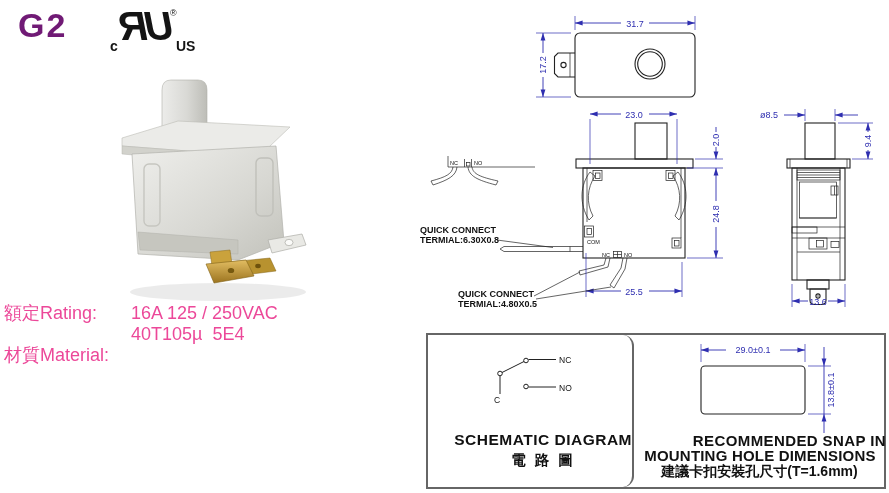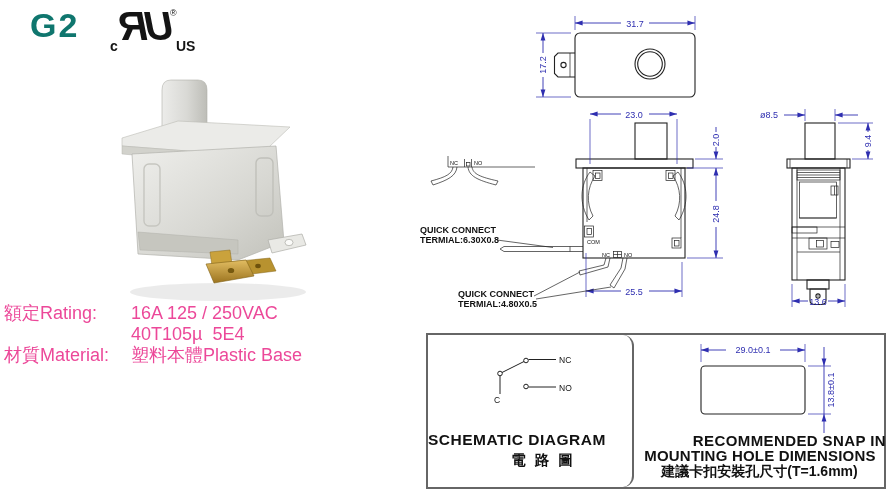--- a/index.html
+++ b/index.html
@@ -1,20 +1,20 @@
 <!DOCTYPE html>
 <html><head>
 <meta charset="utf-8">
 <style>
   html,body{margin:0;padding:0;background:#fff;}
   .page{position:relative;width:889px;height:493px;background:#ffffff;overflow:hidden;
         font-family:"Liberation Sans",sans-serif;color:#111;}
   
-  .model{position:absolute;left:30px;top:6px;font-size:34px;font-weight:bold;
-         letter-spacing:2px;color:#0f766e;}
+  .model{position:absolute;left:18px;top:6px;font-size:34px;font-weight:bold;
+         letter-spacing:2px;color:#701a75;}
   .ulmark{position:absolute;left:104px;top:10px;width:100px;height:46px;color:#141414;}
   .ulmark .c{position:absolute;left:6px;bottom:2px;font-size:14px;font-weight:bold;}
   .ulmark .core{position:absolute;left:18px;top:-6px;font-size:40px;font-weight:bold;
                 font-style:italic;transform:scaleX(-1);letter-spacing:-3px;}
   .ulmark .us{position:absolute;left:72px;bottom:2px;font-size:14px;font-weight:bold;}
   .ulmark .reg{position:absolute;left:66px;top:-2px;font-size:9px;}
   
   .specs{position:absolute;left:4px;top:303px;font-size:18px;line-height:21px;color:#ec4899;}
   .spec-row{display:flex;}
   .spec-label{width:127px;white-space:pre;}
@@ -29,21 +29,21 @@
   .btxt{fill:#111;font-size:9px;font-weight:bold;}
   .stxt{fill:#111;font-size:5.5px;}
   .tech{position:absolute;left:420px;top:0;}
   .photo{position:absolute;left:118px;top:64px;}
   
   .info{position:absolute;left:426px;top:333px;width:460px;height:156px;
         border:2px solid #666;box-sizing:border-box;display:flex;background:#fff;}
   .cell{position:relative;height:100%;border-radius:11px;}
   .cell-schematic{width:204px;border-right:2px solid #666;}
   .cell-mounting{flex:1;}
-  .cap1{position:absolute;left:0;right:0;top:96px;text-align:left;font-size:15.5px;
+  .cap1{position:absolute;left:0;right:0;top:96px;text-align:right;font-size:15.5px;
         font-weight:bold;letter-spacing:0.5px;}
   .cap2{position:absolute;left:0;right:0;top:116px;text-align:center;font-size:14.5px;
         font-weight:bold;letter-spacing:9px;padding-left:33px;}
   .mcap1{position:absolute;left:0;right:0;top:97px;text-align:right;font-size:15px;
          font-weight:bold;letter-spacing:0.4px;}
   .mcap2{position:absolute;left:0;right:0;top:112px;text-align:center;font-size:15px;
          font-weight:bold;letter-spacing:0.2px;}
   .mcap3{position:absolute;left:0;right:1px;top:128px;text-align:center;font-size:14px;
          font-weight:bold;}
 </style>
@@ -108,21 +108,20 @@
     <div class="spec-row">
       <span class="spec-label">額定Rating:</span>
       <span class="spec-value">16A 125 / 250VAC</span>
     </div>
     <div class="spec-row">
       <span class="spec-label"></span>
       <span class="spec-value">40T105µ  5E4</span>
     </div>
     <div class="spec-row">
       <span class="spec-label">材質Material:</span>
-      <span class="spec-value">塑料本體Plastic Base</span>
     </div>
   </div>
 
   <svg class="tech" width="469" height="330" viewBox="0 0 469 330">
     <defs>
       <marker id="arr" viewBox="0 0 8 6" refX="7.5" refY="3" markerWidth="9" markerHeight="7" orient="auto-start-reverse">
         <path d="M0,0.6 L7.5,3 L0,5.4 Z" fill="#2e2eb0"></path>
       </marker>
     </defs>
 

